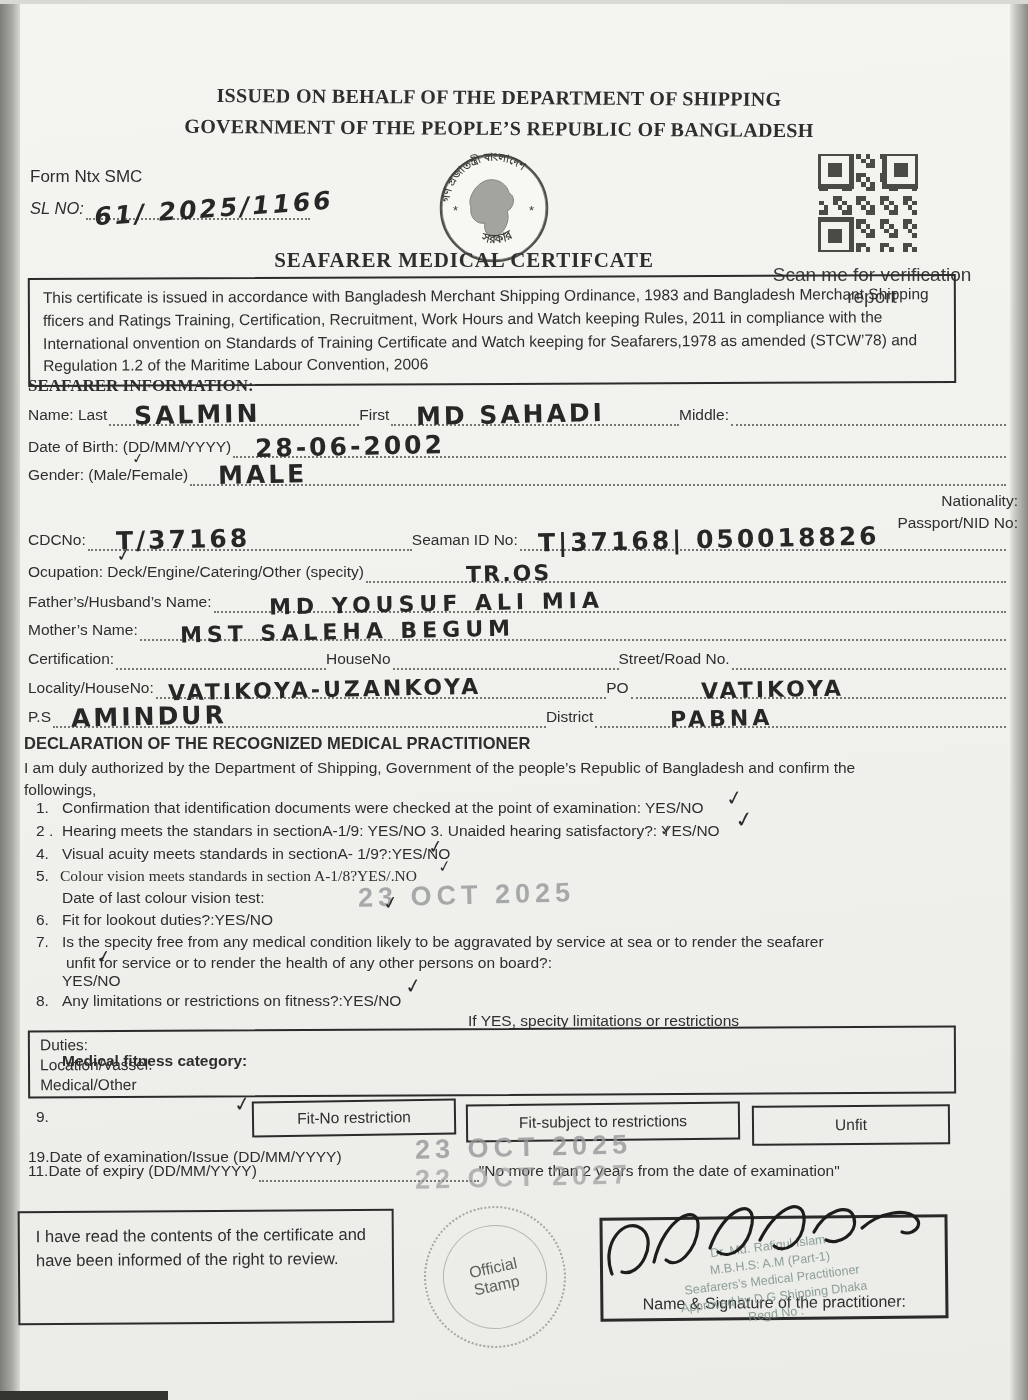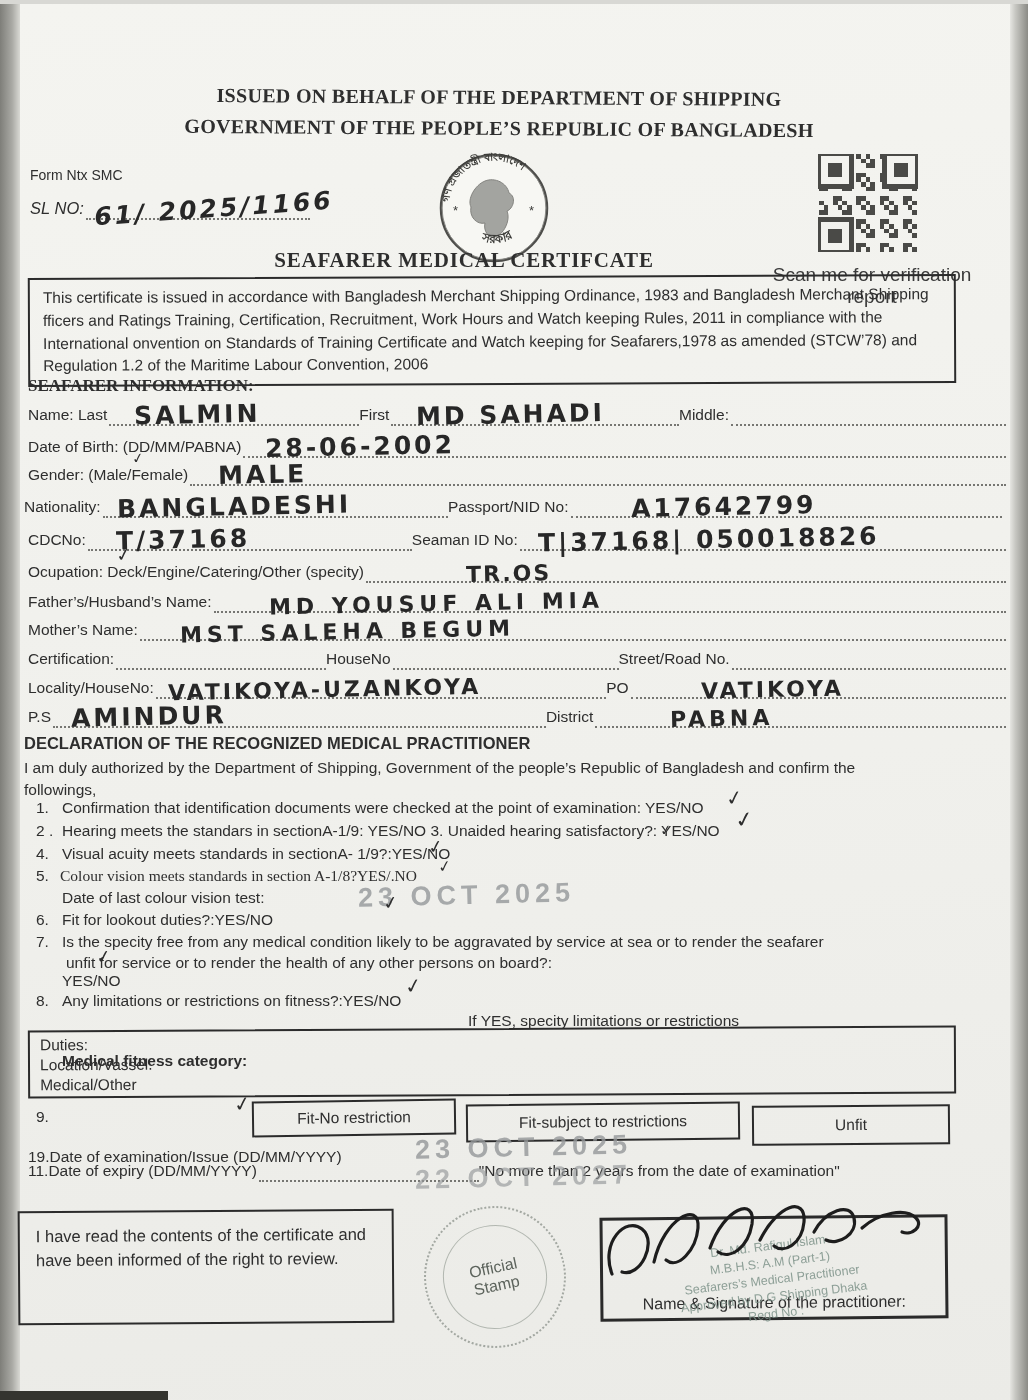--- a/index.html
+++ b/index.html
@@ -45,21 +45,21 @@
 <body>
 
 <div class="page">
   <div class="edge-left"></div>
   <div class="edge-right"></div>
   <div class="edge-bottom"></div>
 
   <div class="abs serifb hdr" style="top:82px;transform:rotate(.4deg);">ISSUED ON BEHALF OF THE DEPARTMENT OF SHIPPING</div>
   <div class="abs serifb hdr" style="top:113px;transform:rotate(.4deg);">GOVERNMENT OF THE PEOPLE’S REPUBLIC OF BANGLADESH</div>
 
-  <div class="abs" style="left:30px;top:163px;font-size:14px;">Form Ntx SMC</div>
+  <div class="abs" style="left:30px;top:163px;font-size:17px;">Form Ntx SMC</div>
   <div class="row" style="left:30px;top:190px;width:280px;font-style:italic;">
     <span class="lbl" style="font-size:16.5px;">SL NO:</span>
     <span class="fill">
       <span class="hv hv-lg" style="left:8px;transform:rotate(-4deg);">61/ 2025/1166</span>
     </span>
   </div>
 
   <div class="abs" style="left:437px;top:147px;">
     <svg width="114" height="114" viewBox="0 0 114 114">
       <circle cx="57" cy="57" r="53" fill="#f7f7f3" stroke="#4d4d4a" stroke-width="2.5"></circle>
@@ -197,34 +197,34 @@
       </span>
     <span class="lbl">First</span>
     <span class="fill" style="flex:2.3;">
         <span class="hv hv-lg" style="left:25px;">MD SAHADI</span>
       </span>
     <span class="lbl">Middle:</span>
     <span class="fill" style="flex:2.2;"></span>
   </div>
 
   <div class="row" style="left:28px;top:428px;width:978px;">
-    <span class="lbl">Date of Birth: (DD/MM/PABNA)</span>
+    <span class="lbl">Date of Birth: (DD/MM/YYYY)</span>
     <span class="fill">
         <span class="hv hv-lg" style="left:22px;">28-06-2002</span>
       </span>
   </div>
 
   <div class="row" style="left:28px;top:456px;width:978px;">
     <span class="lbl">Gender: (Male/Female)</span>
     <span class="fill">
         <span class="hv hv-lg" style="left:28px;">MALE</span>
       </span>
   </div>
 
-  <div class="row" style="left:24px;top:488px;width:978px;">
+  <div class="row" style="left:42px;top:488px;width:978px;flex-direction:column;">
     <span class="lbl">Nationality:</span>
     <span class="fill" style="flex:2;">
         <span class="hv hv-lg" style="left:14px;">BANGLADESHI</span>
       </span>
     <span class="lbl">Passport/NID No:</span>
     <span class="fill" style="flex:2.5;">
         <span class="hv hv-lg" style="left:60px;">A17642799</span>
       </span>
   </div>
 

